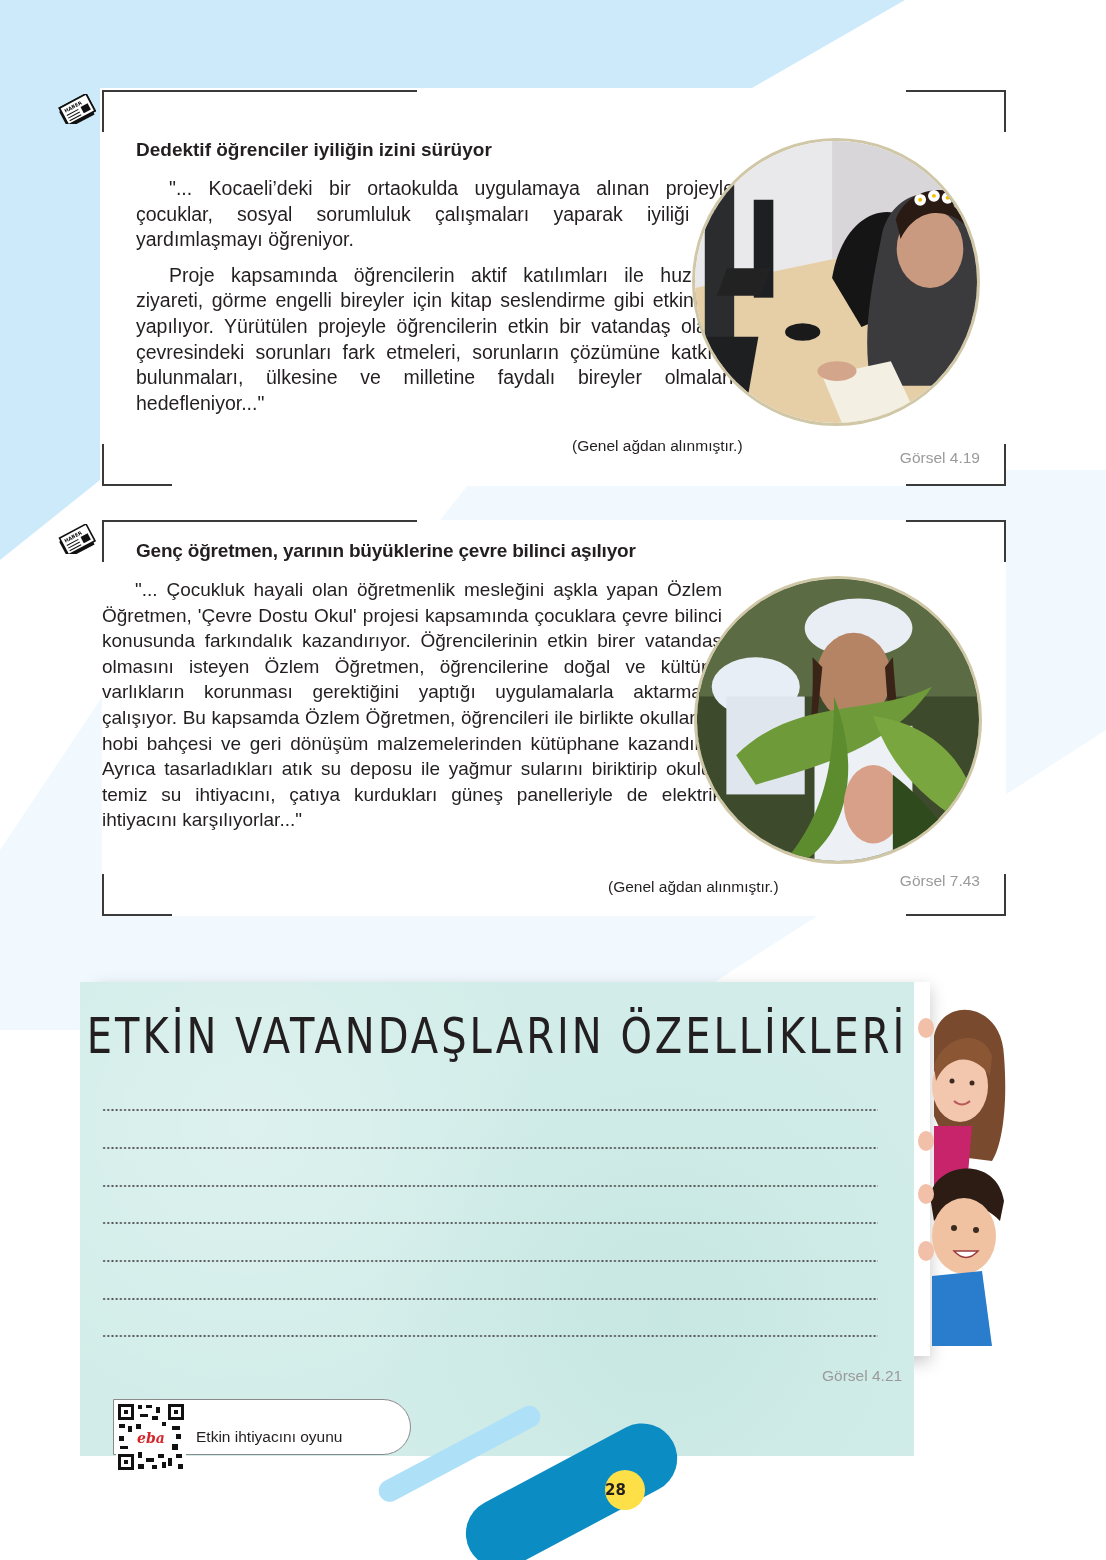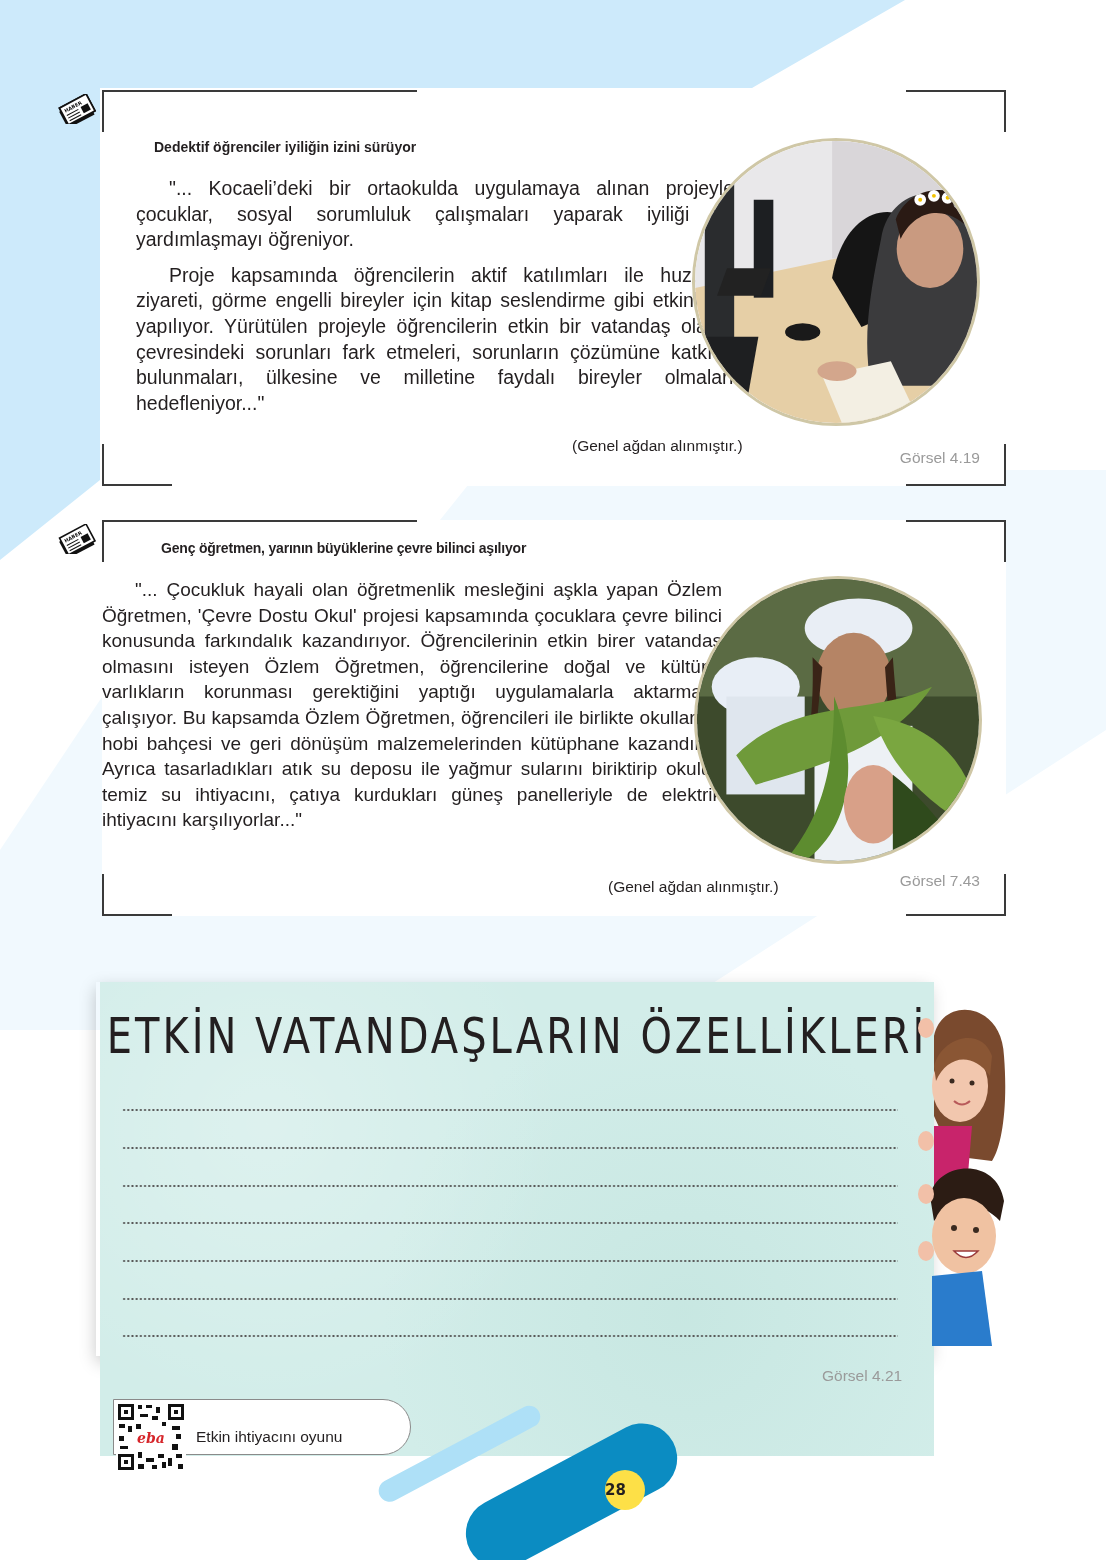--- a/index.html
+++ b/index.html
@@ -33,25 +33,25 @@
   .c-tl { left: 0; top: 0; width: 315px; height: 42px; border-top-width: 2px; border-left-width: 2px; }
   .c-tr { right: 0; top: 0; width: 100px; height: 42px; border-top-width: 2px; border-right-width: 2px; }
   .c-bl { left: 0; bottom: 0; width: 70px; height: 42px; border-bottom-width: 2px; border-left-width: 2px; }
   .c-br { right: 0; bottom: 0; width: 100px; height: 42px; border-bottom-width: 2px; border-right-width: 2px; }
 
   .haber-icon {
     position: absolute; left: -44px; top: 4px; width: 38px; height: 30px;
   }
 
   .news h2 {
-    position: absolute; left: 52px; font-size: 14px; font-weight: bold; color: #231f20;
+    position: absolute; left: 34px; font-size: 19px; font-weight: bold; color: #231f20;
     white-space: nowrap;
   }
   .news-1 h2 { top: 49px; }
-  .news-2 h2 { top: 20px; letter-spacing: -0.2px; margin-left: 7px; }
+  .news-2 h2 { top: 20px; letter-spacing: -0.2px; }
 
   .news .body {
     position: absolute; left: 0; font-size: 19.5px; line-height: 25.6px; text-align: justify;
     color: #231f20;
   }
   .news-1 .body { top: 86px; width: 598px; }
   .news-2 .body { top: 57px; width: 620px; font-size: 19px; }
   .news .body p { text-indent: 33px; margin-bottom: 10px; }
 
   .source {
@@ -73,21 +73,21 @@
   .news-1 .photo { left: 590px; top: 48px; }
   .news-2 .photo { left: 592px; top: 56px; }
   .photo svg { width: 100%; height: 100%; display: block; }
 
   
   .note-shadow {
     position: absolute; left: 96px; top: 982px; width: 834px; height: 374px;
     box-shadow: 0 6px 16px rgba(0,0,0,0.22);
   }
   .note {
-    position: absolute; left: 100px; top: 982px; width: 834px; height: 474px;
+    position: absolute; left: 80px; top: 982px; width: 834px; height: 474px;
     background: #d2ede9;
     background-image:
       radial-gradient(circle at 20% 30%, rgba(255,255,255,0.25) 0, rgba(255,255,255,0) 40%),
       radial-gradient(circle at 70% 70%, rgba(180,220,212,0.35) 0, rgba(180,220,212,0) 45%);
     padding-left: 8px;
   }
   .note h1 {
     position: absolute; left: 0; right: 0; top: 30px; text-align: center;
     font-family: "DejaVu Sans", sans-serif; font-weight: normal;
     font-size: 40px; letter-spacing: 3px; color: #231f20;

